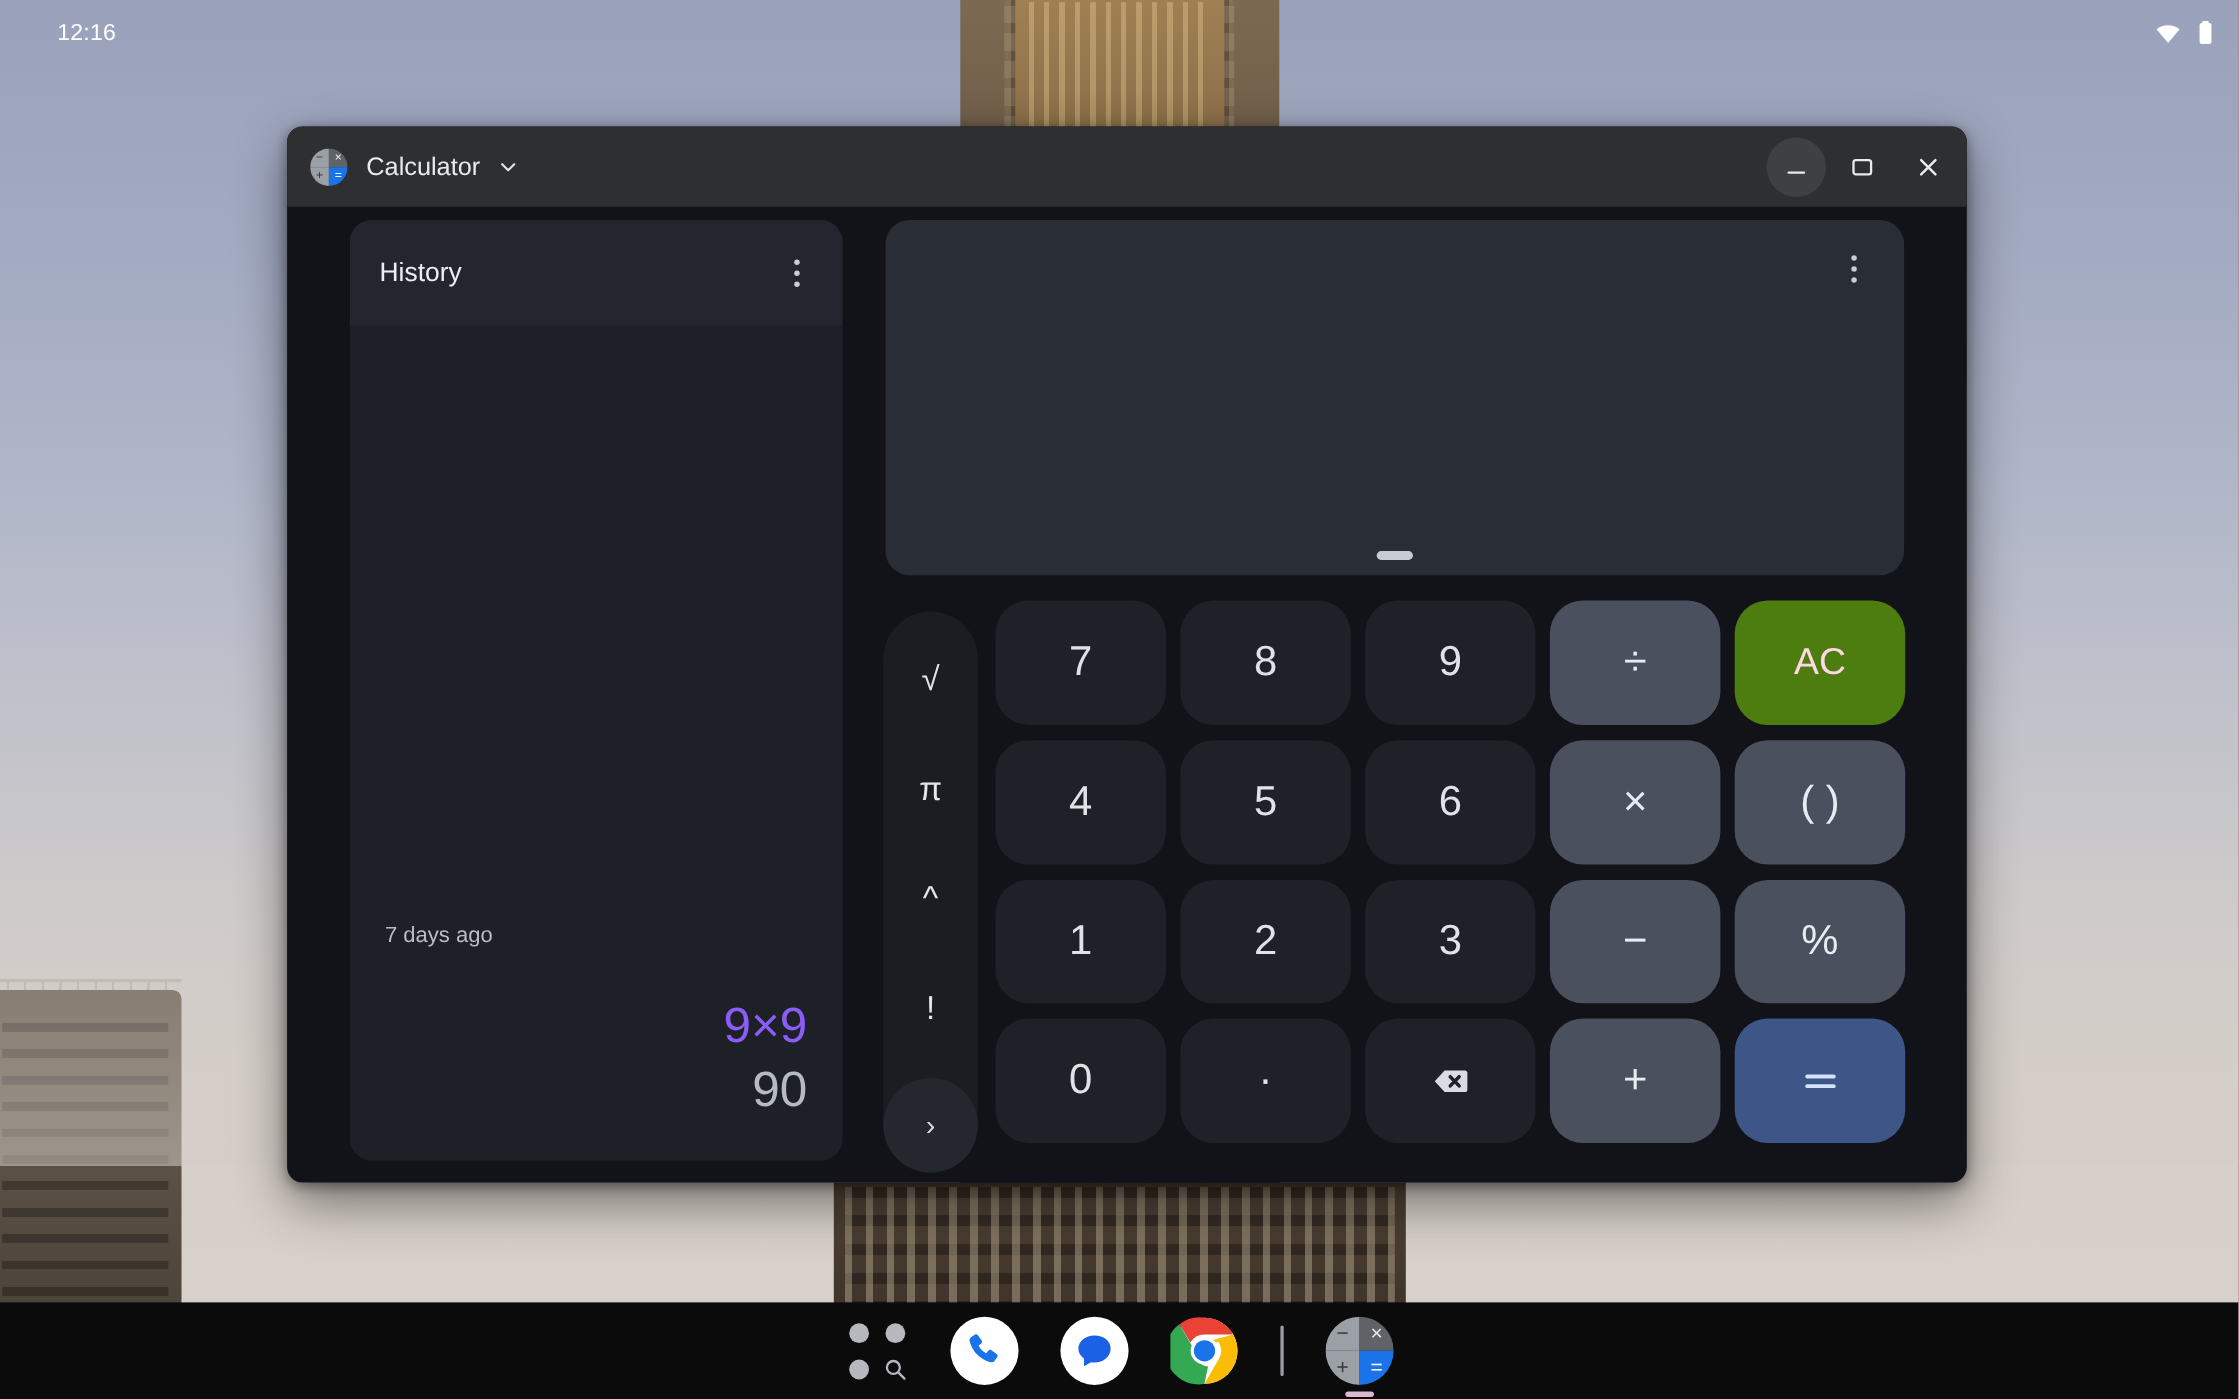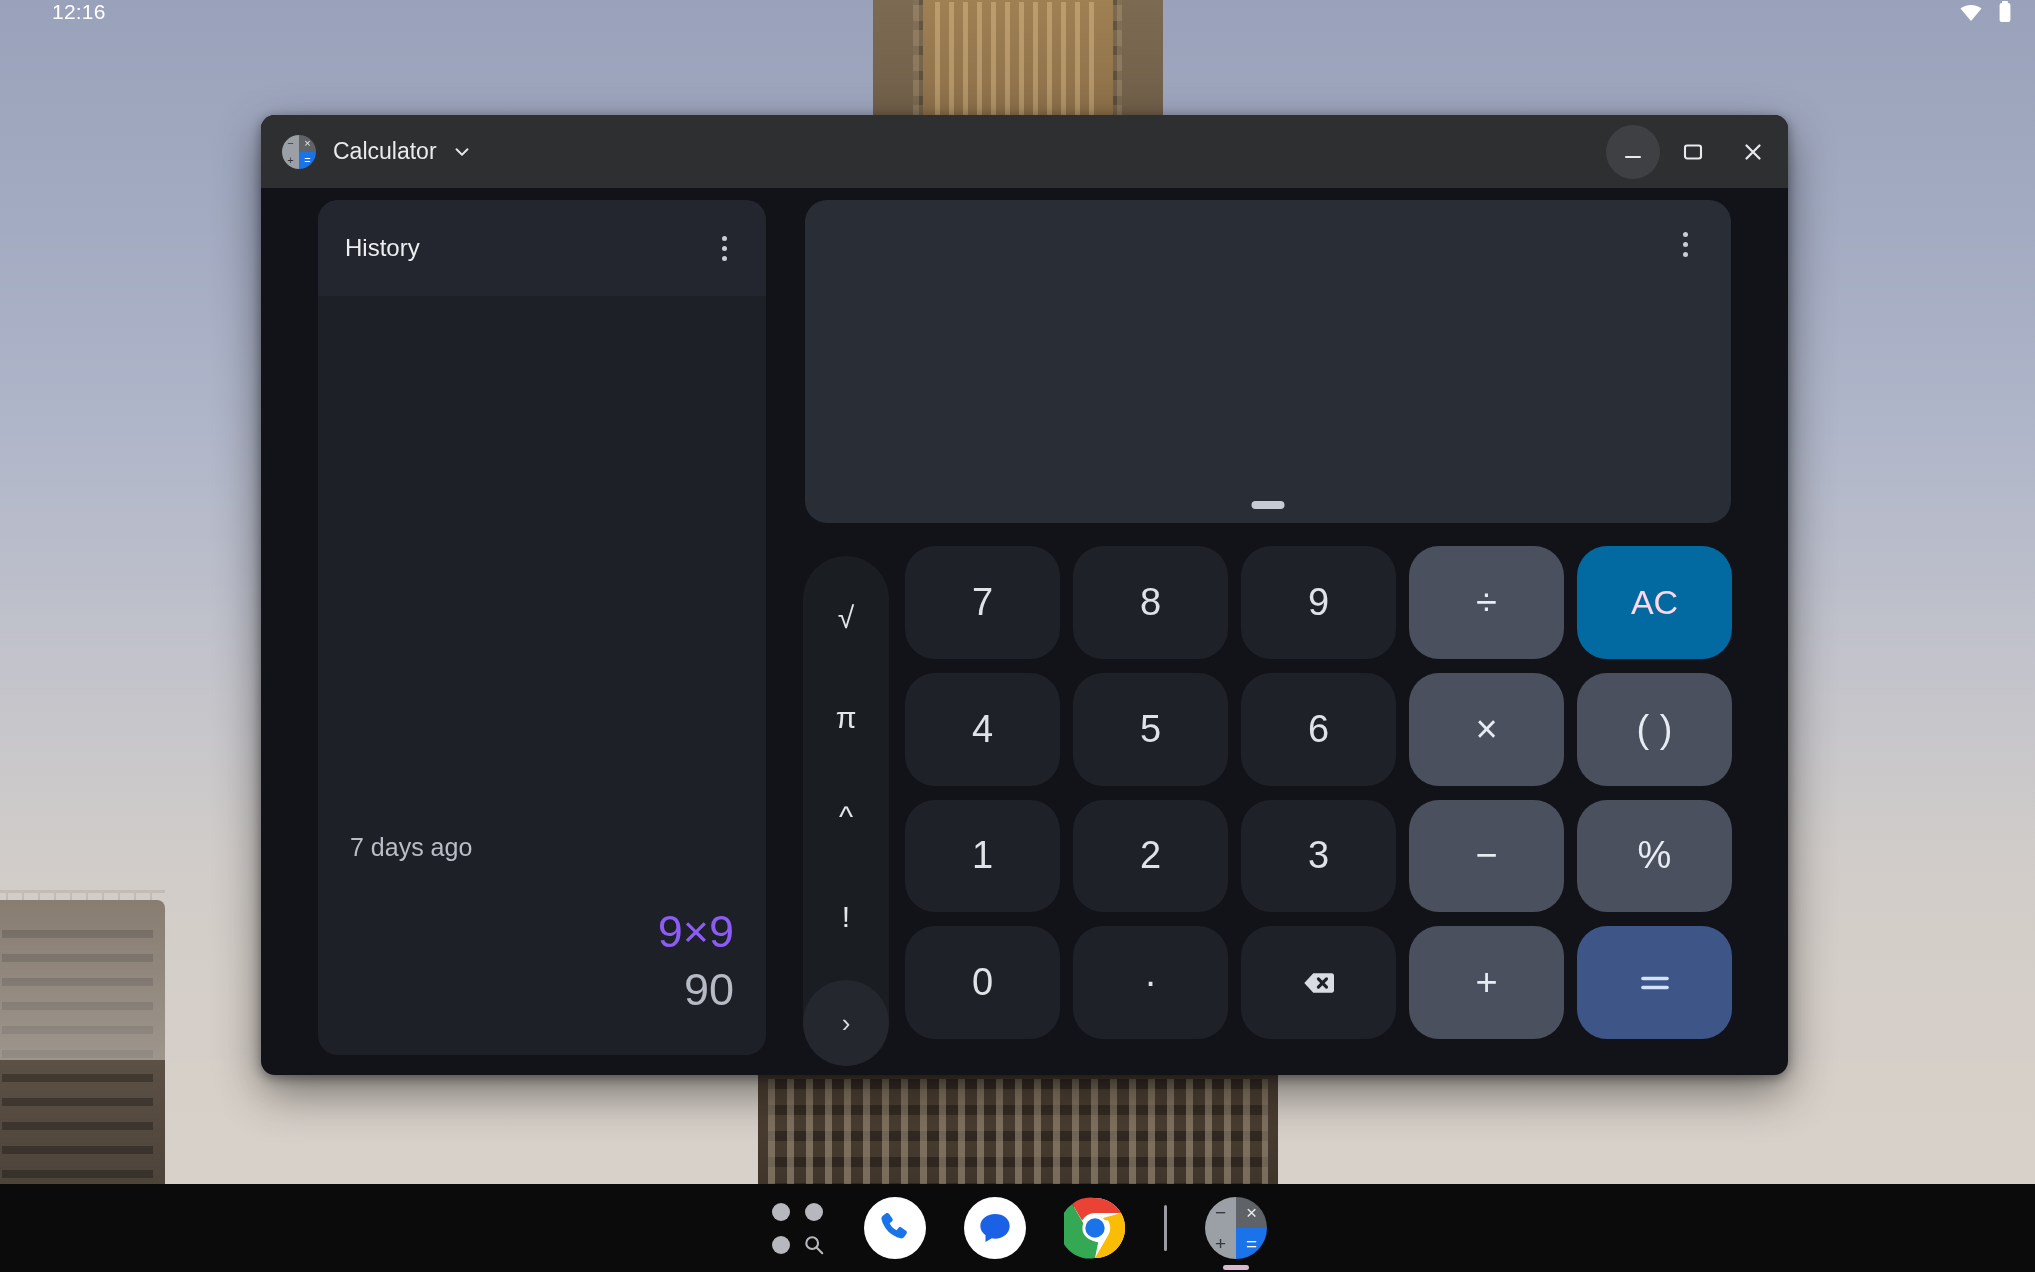--- a/index.html
+++ b/index.html
@@ -68,21 +68,21 @@
     opacity:.85;
   }
   .haze {
     position:absolute; left:0; right:0; top:760px; height:300px;
     background: linear-gradient(to bottom, rgba(205,200,197,0), rgba(212,206,200,.55));
   }
 
   
   .statusbar{
     position:absolute; top:0; left:0; right:0; height:42px;
-    display:flex; align-items:flex-start; justify-content:space-between;
+    display:flex; align-items:flex-end; justify-content:space-between;
     padding: 0 22px 0 52px; z-index: 5;
   }
   .clock{ color:#fff; font-size:21px; letter-spacing:.2px; }
   .sys-icons{ display:flex; align-items:center; gap:14px; }
   .wifi-ico{ width:24px; height:24px; }
   .batt-ico{ width:16px; height:24px; }
 
   
   .window{
     position:absolute; left:261px; top:115px;
@@ -131,21 +131,21 @@
   .kebab{
     margin-left:auto; width:44px; height:44px; border-radius:50%;
     display:flex; flex-direction:column; align-items:center; justify-content:center; gap:5px;
   }
   .kebab i{ width:5px; height:5px; border-radius:50%; background:#c9cdd4; display:block; }
   .history-list{
     position:absolute; left:0; right:0; top:96px; bottom:0;
     display:flex; flex-direction:column; justify-content:flex-end;
     padding: 0 32px 34px 32px;
   }
-  .hist-date{ color:#b9bdc6; font-size:25px; margin-bottom:42px; }
+  .hist-date{ color:#b9bdc6; font-size:20px; margin-bottom:42px; }
   .hist-expr{ color:#8b5cf6; font-size:45px; text-align:right; line-height:1.25; }
   .hist-result{ color:#b5bac4; font-size:45px; text-align:right; line-height:1.35; }
 
   
   .display{
     position:absolute; left:544px; top:12px; right:57px; height:323px;
     background:#292d36; border-radius:22px;
   }
   .display .kebab{ position:absolute; top:22px; right:24px; }
   .display-handle{
@@ -176,21 +176,21 @@
     grid-template-rows: repeat(4, 1fr);
     gap: 14px 13px;
   }
   .key{
     border-radius:30px; display:flex; align-items:center; justify-content:center;
     font-size:38px; color:#dfe2e7; background:#1e2127; border:0;
     font-family: "Liberation Sans", sans-serif;
   }
   .key.num{ background:#1e2127; }
   .key.op{ background:#4a505e; color:#e7ebf2; }
-  .key.ac{ background:#0369a1; color:#ffd7e6; font-size:34px; }
+  .key.ac{ background:#4d7c0f; color:#ffd7e6; font-size:34px; }
   .key.eq{ background:#3d5587; }
   .key svg{ display:block; }
 
   
   .shelf{
     position:absolute; left:0; right:0; bottom:0; height:88px;
     background:#0b0b0c; z-index:7;
     display:flex; align-items:center; justify-content:center; gap:38px;
   }
   .shelf-item{ position:relative; display:flex; align-items:center; justify-content:center; }

